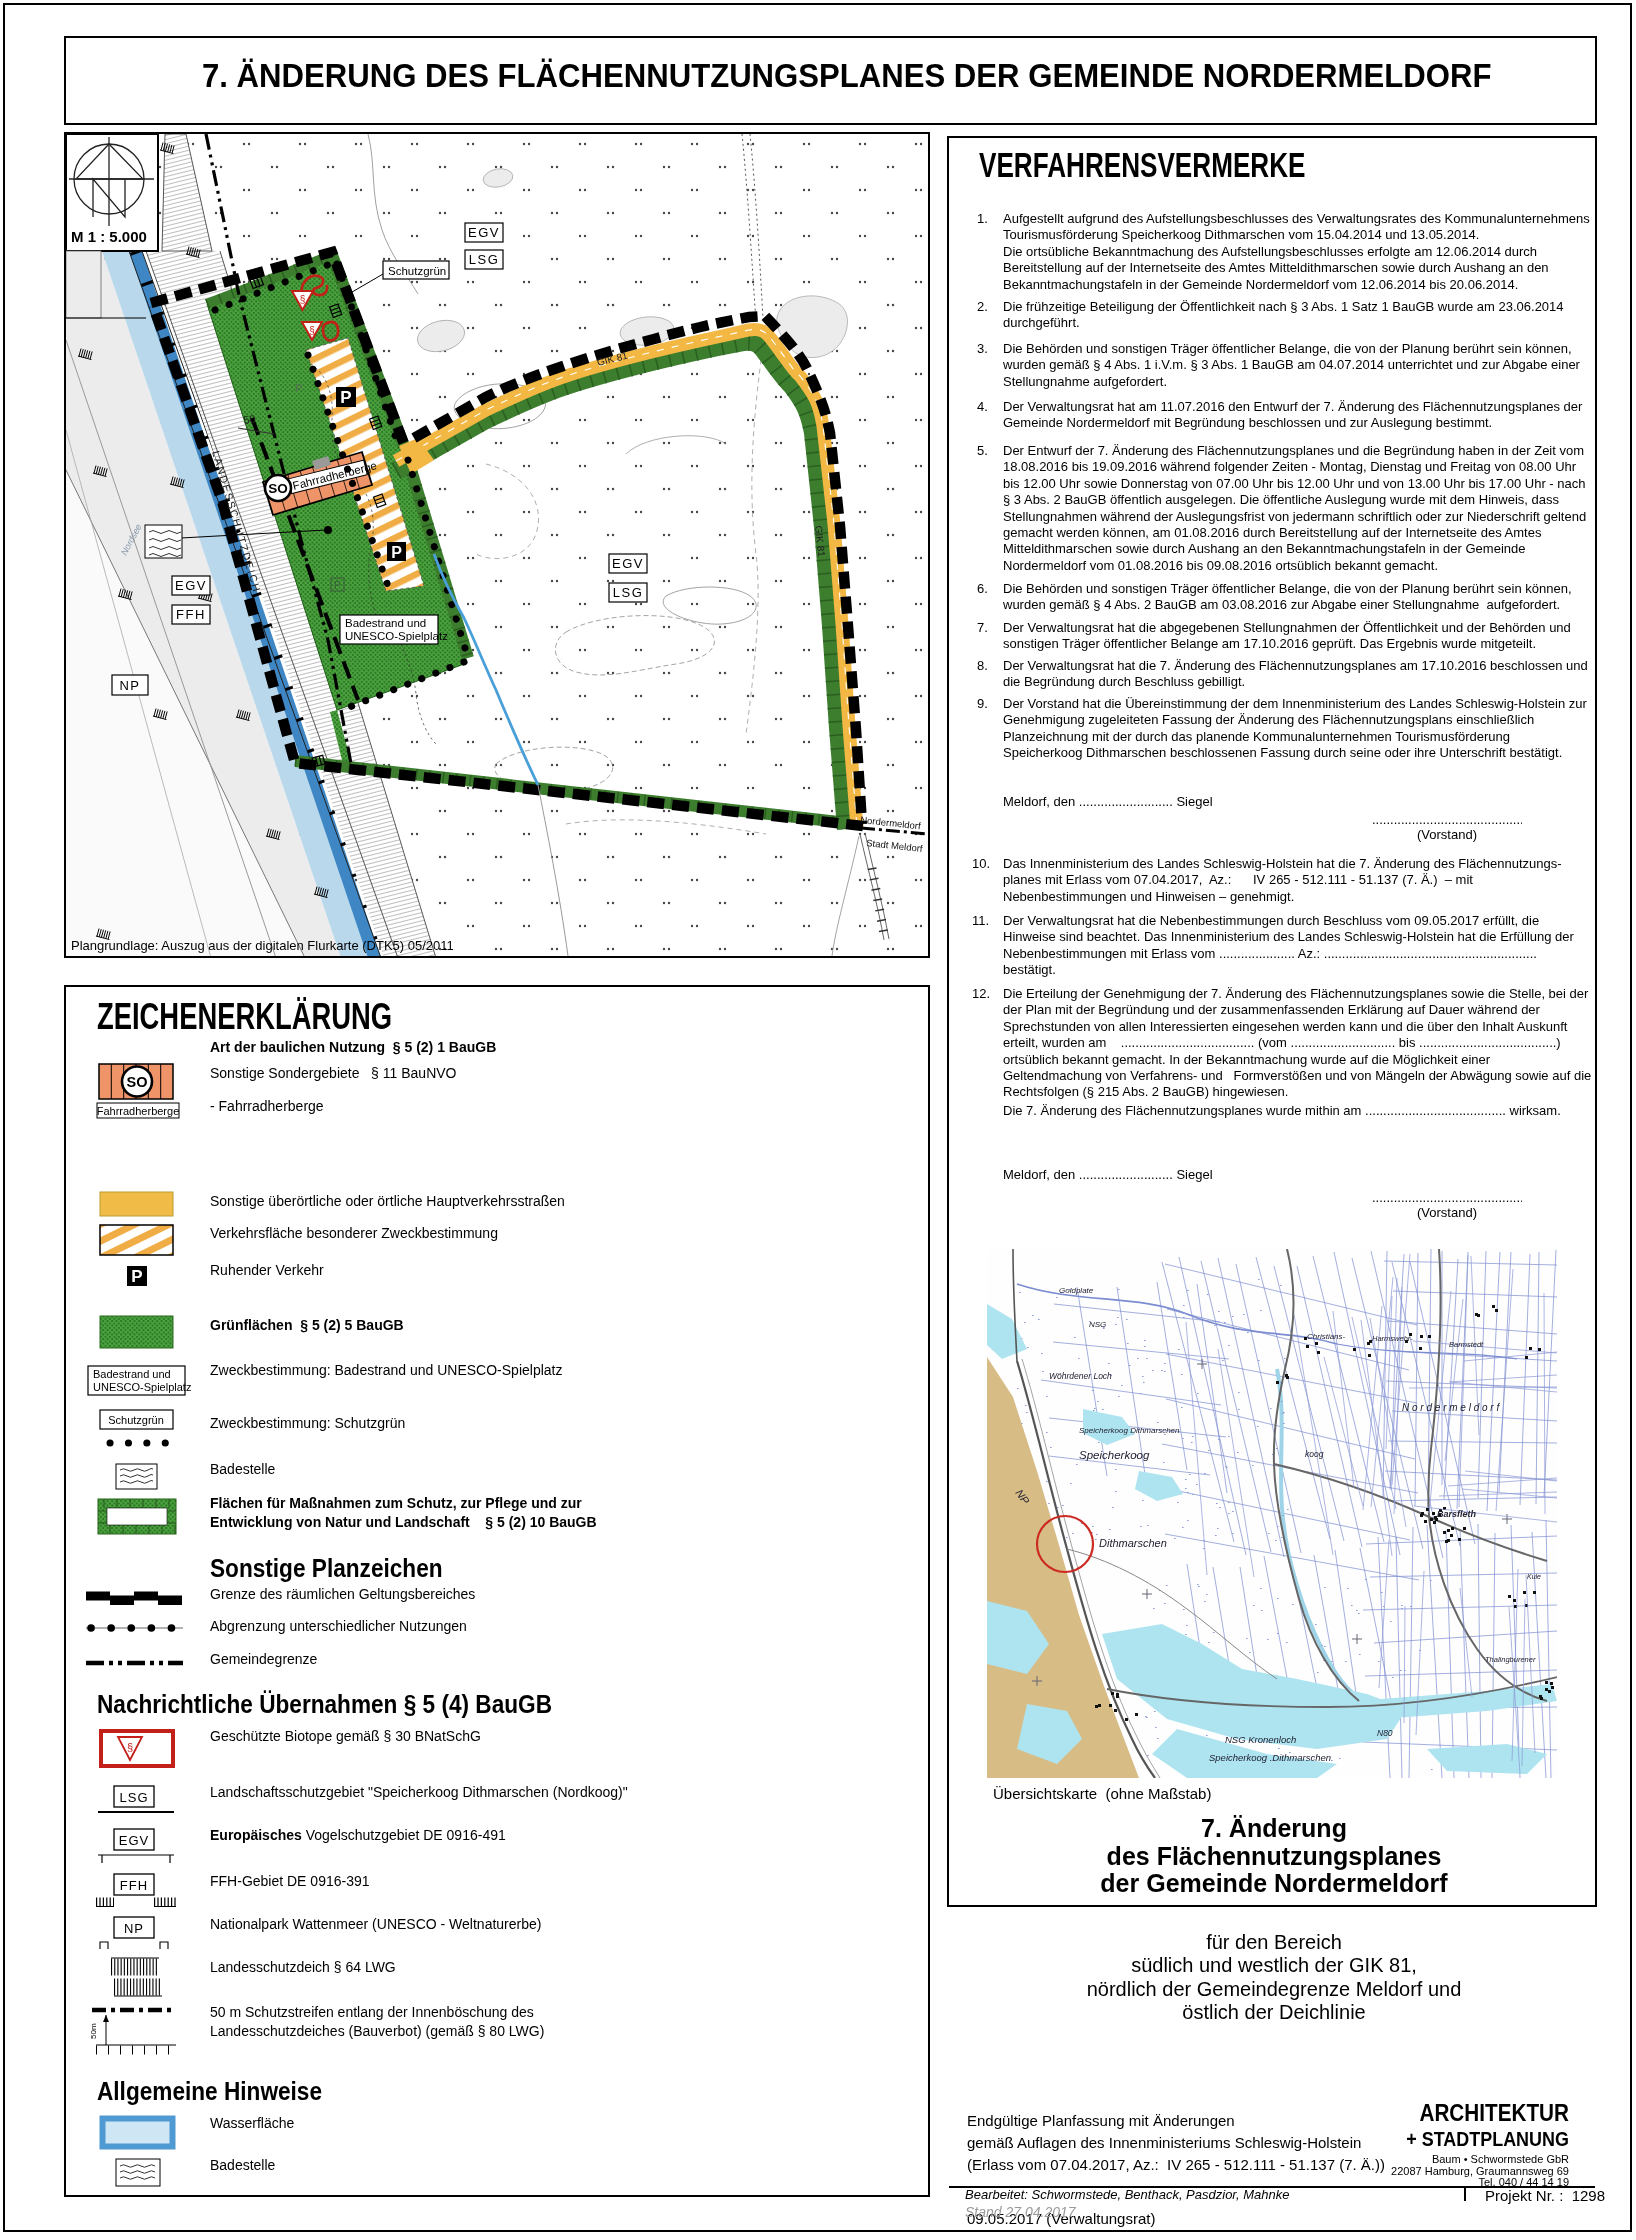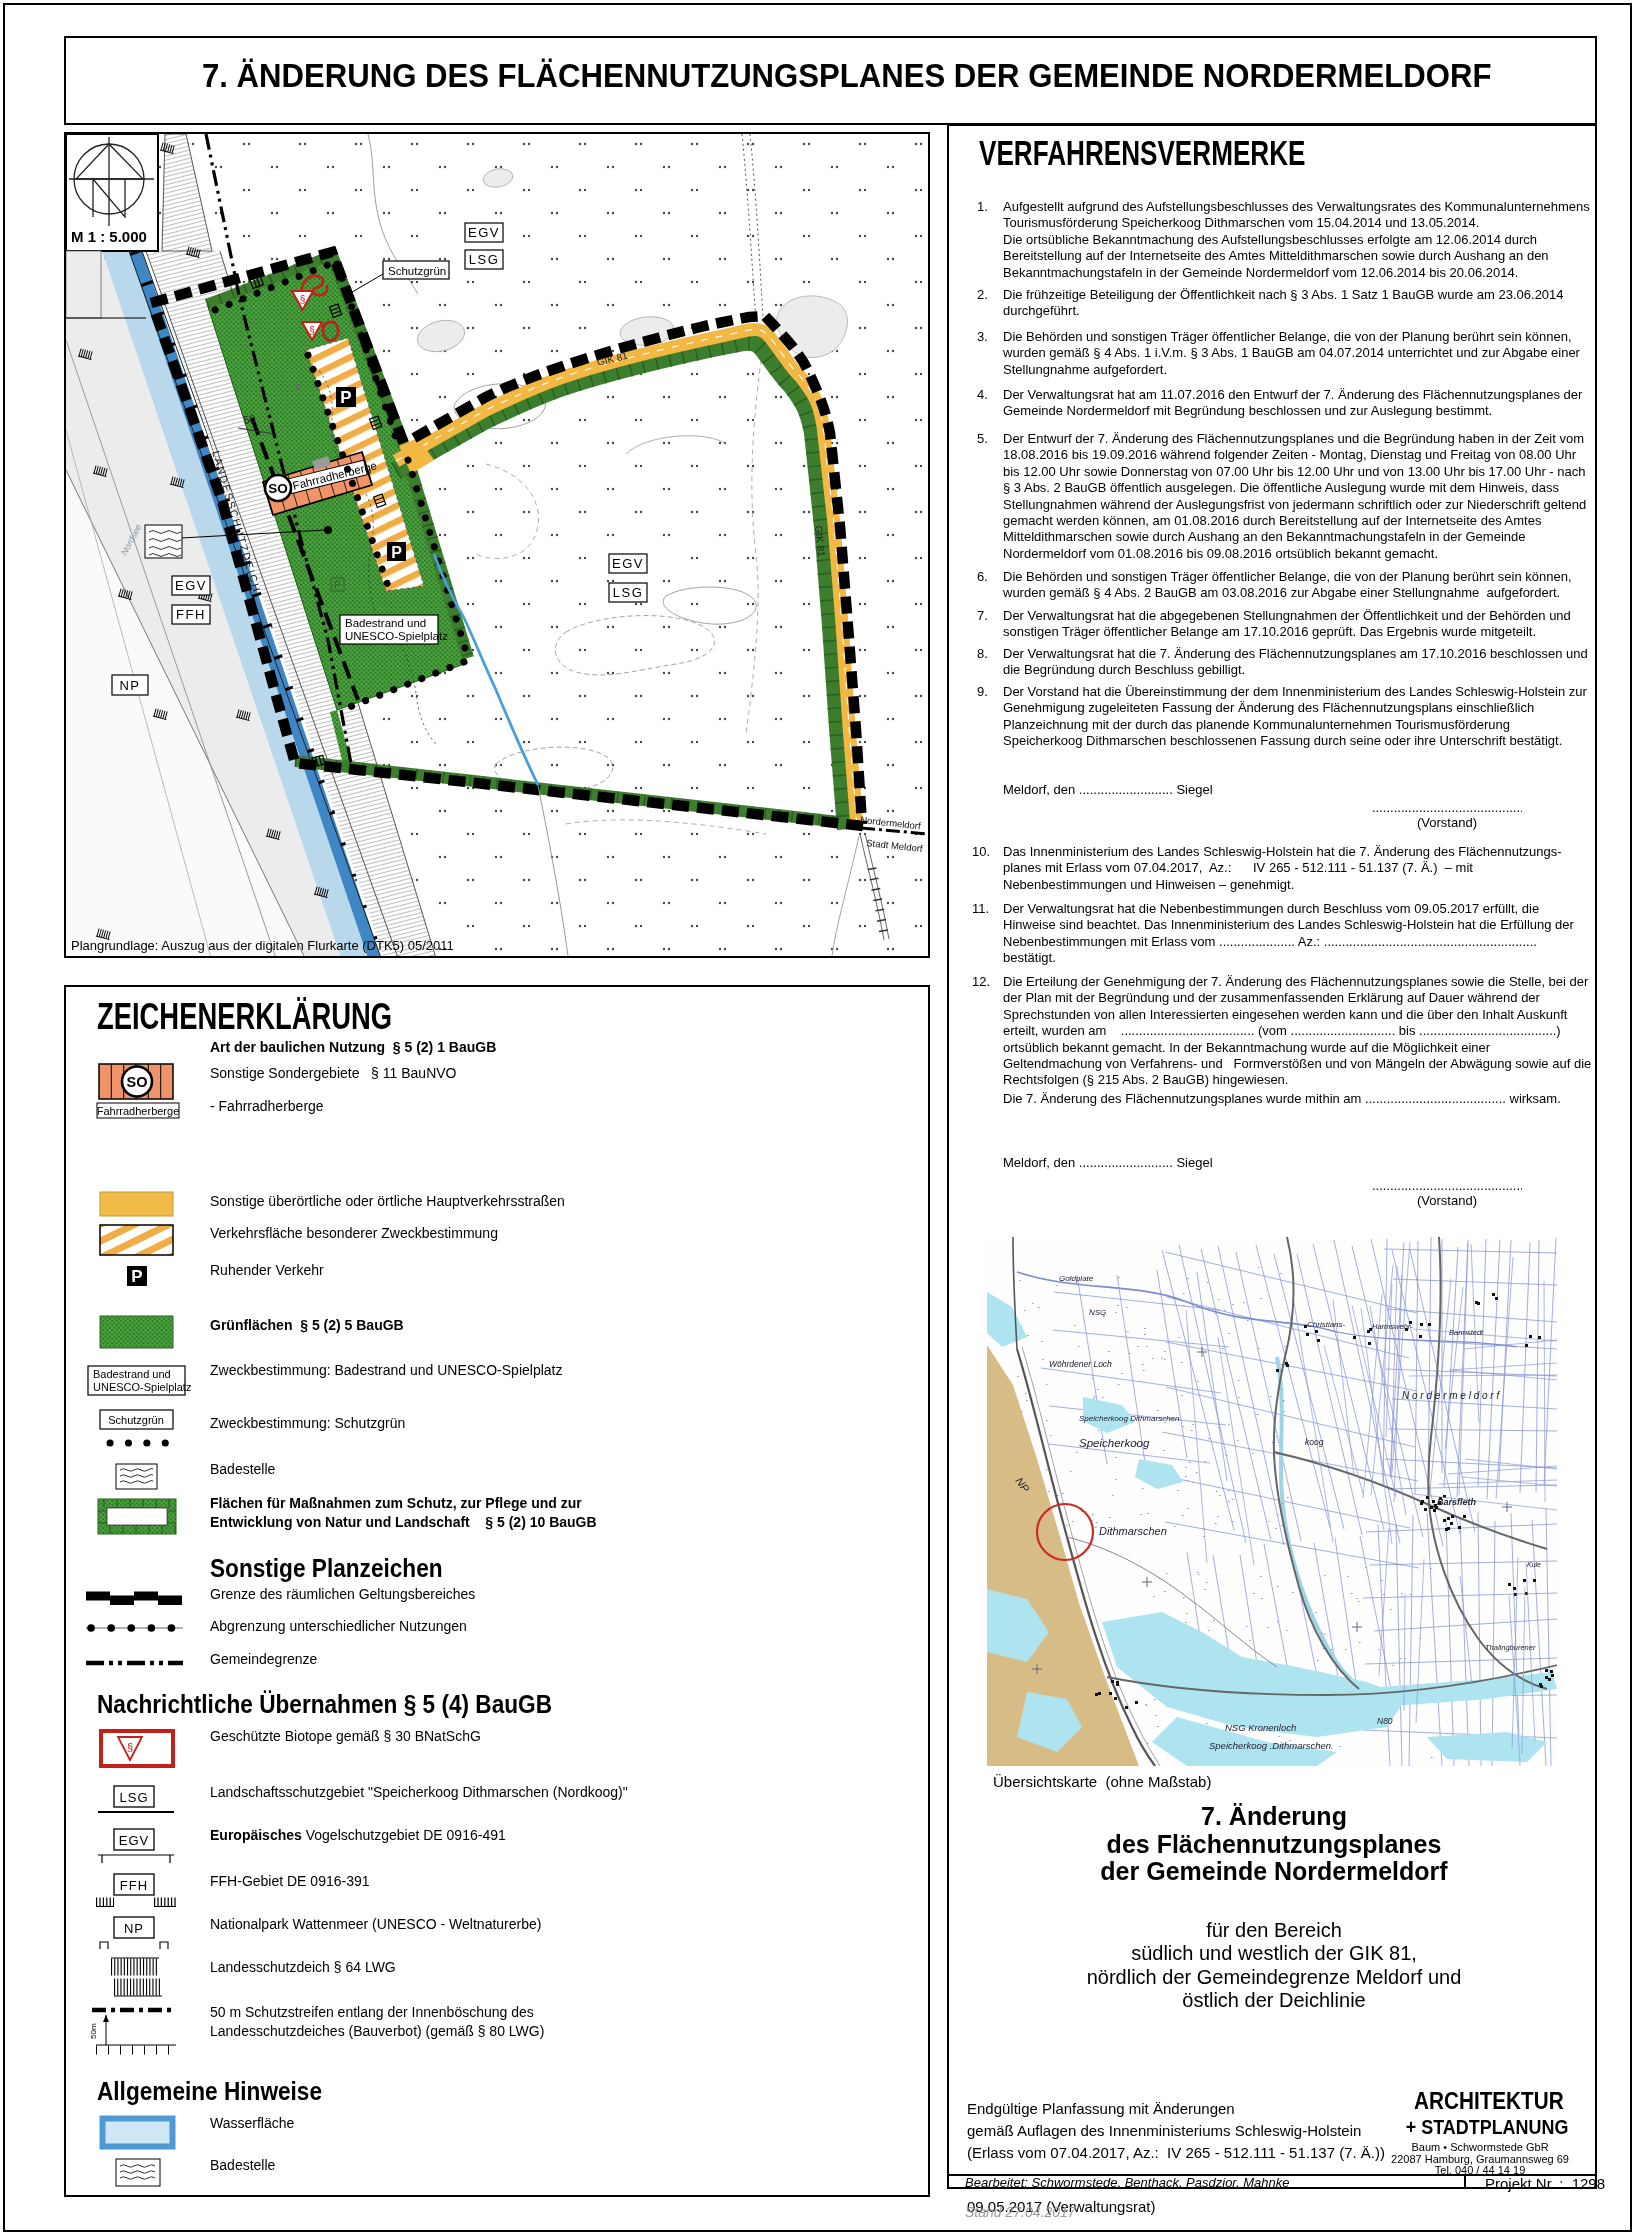--- a/index.html
+++ b/index.html
@@ -2,21 +2,21 @@
 <html lang="de"><head>
 <meta charset="utf-8">
 <style>
 *{margin:0;padding:0;box-sizing:border-box}
 html,body{width:1636px;height:2240px;background:#fff;font-family:"Liberation Sans",sans-serif;color:#000;position:relative;overflow:hidden}
 .abs{position:absolute}
 #outer{left:3px;top:3px;width:1629px;height:2229px;border:2px solid #000}
 #titlebox{left:64px;top:36px;width:1533px;height:89px;border:2px solid #000;font-weight:bold;font-size:34px;white-space:nowrap}
 #mapbox{left:64px;top:132px;width:866px;height:826px;border:2px solid #000}
 #legendbox{left:64px;top:985px;width:866px;height:1212px;border:2px solid #000}
-#rightbox{left:947px;top:124px;width:650px;height:2065px;border:2px solid #000}
+#rightbox{left:947px;top:136px;width:650px;height:1771px;border:2px solid #000}
 
 .it{position:absolute;left:54px;width:600px;font-size:13px;line-height:16.4px;white-space:nowrap}
 .no{position:absolute;left:-26px}
 .hdr1{position:absolute;left:30px;top:9px;font-size:35px;line-height:35px;font-weight:bold;transform:scaleX(0.746);transform-origin:0 0;white-space:nowrap}
 .vors{position:absolute;left:423px;width:150px;text-align:center;font-size:13px;line-height:15px;overflow:hidden;white-space:nowrap}
 .ctr{position:absolute;left:0;width:650px;text-align:center;font-weight:bold}
 .ctr2{position:absolute;left:0;width:650px;text-align:center}
 </style>
 </head>
 <body>
@@ -974,21 +974,21 @@
 <text x="540" y="330" font-size="7" font-style="italic">Kule</text>
 <text x="450" y="268" font-size="9" font-weight="bold" font-style="italic">Barsfleth</text>
 <text x="415" y="162" font-size="10" font-style="italic">N o r d e r m e l d o r f</text>
 <text x="30" y="250" font-size="11" font-style="italic" transform="rotate(55 35 245)">NP</text>
 </g>
 </svg></div>
 <div class="abs" style="left:44px;top:1647px;font-size:15px">Übersichtskarte&nbsp; (ohne Maßstab)</div>
 <div class="ctr" style="top:1677px;font-size:25px;line-height:27.6px">7. Änderung<br>des Flächennutzungsplanes<br>der Gemeinde Nordermeldorf</div>
 <div class="ctr2" style="top:1793px;font-size:20px;line-height:23.4px">für den Bereich<br>südlich und westlich der GIK 81,<br>nördlich der Gemeindegrenze Meldorf und<br>östlich der Deichlinie</div>
 <div class="abs" style="left:18px;top:1972px;font-size:15px;line-height:22px">Endgültige Planfassung mit Änderungen<br>gemäß Auflagen des Innenministeriums Schleswig-Holstein<br>(Erlass vom 07.04.2017, Az.:&nbsp; IV 265 - 512.111 - 51.137 (7. Ä.))<br><br><div style="margin-top:10px">09.05.2017 (Verwaltungsrat)</div></div>
-<div class="abs" style="right:26px;top:1962px;text-align:center">
+<div class="abs" style="right:26px;top:1962px;text-align:right">
   <div style="font-size:23px;font-weight:bold;transform:scaleX(0.9);transform-origin:100% 0;white-space:nowrap">ARCHITEKTUR</div>
   <div style="font-size:19.5px;font-weight:bold;transform:scaleX(0.92);transform-origin:100% 0;white-space:nowrap;margin-top:1px">+ STADTPLANUNG</div>
   <div style="font-size:11px;line-height:11.5px;margin-top:3px">Baum • Schwormstede GbR<br>22087 Hamburg, Graumannsweg 69<br>Tel. 040 / 44 14 19</div>
 </div>
 <div class="abs" style="left:0;top:2047.5px;width:646px;border-top:2px solid #000;height:15px"></div>
 <div class="abs" style="left:515px;top:2049px;height:14px;border-left:2px solid #000"></div>
 <div class="abs" style="left:16px;top:2049px;font-size:13px;font-style:italic;white-space:nowrap">Bearbeitet: Schwormstede, Benthack, Pasdzior, Mahnke</div>
 <div class="abs" style="left:536px;top:2049px;font-size:15px;white-space:nowrap">Projekt Nr. :&nbsp; 1298</div>
 </div>
 <div class="abs" style="left:965px;top:2204px;font-size:14px;font-style:italic;color:#9a9a9a">Stand 27.04.2017</div>

